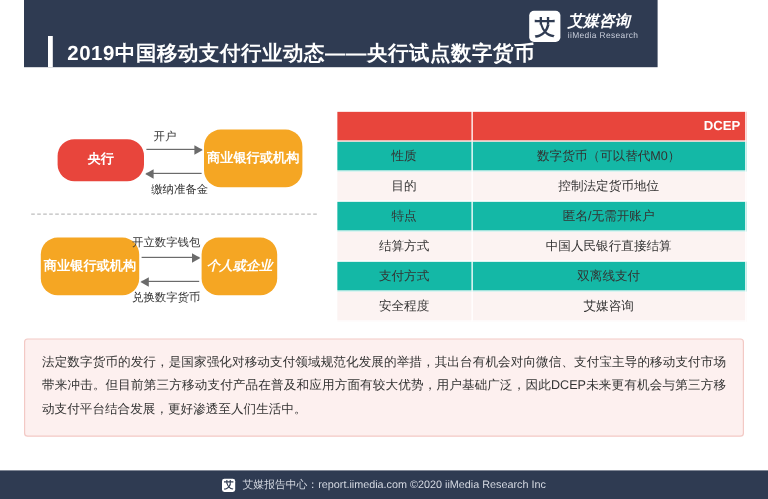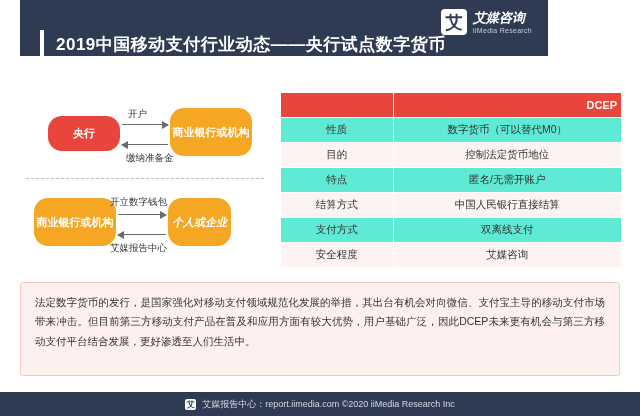--- a/index.html
+++ b/index.html
@@ -88,27 +88,27 @@
   .table-wrap { position: absolute; left: 280px; top: 92px; width: 342px; }
   table { border-collapse: collapse; width: 100%; font-size: 10.5px; color: #333; }
   th {
     background: #e8453c; color: #fff; font-size: 11px; font-weight: bold;
     padding: 6px 4px; text-align: right; border: 1px solid #fff;
   }
   th.blank { background: #e8453c; }
   td {
     padding: 5px 4px; text-align: center; border: 1px solid #ffffff;
   }
-  tr.odd td { background: #5eead4; }
+  tr.odd td { background: #14b8a6; }
   tr.even td { background: #fcf3f2; }
   td.label { width: 33%; }
 
   
   .note {
-    position: absolute; left: 20px; top: 282px; width: 600px; height: 94px;
+    position: absolute; left: 20px; top: 282px; width: 600px; height: 82px;
     background: #fdf0ef; border: 1px solid #f3c9c5; border-radius: 3px;
     padding: 10px 14px; font-size: 10.5px; line-height: 1.85; color: #333;
     text-align: justify;
   }
 
   
   .footer {
     position: absolute; left: 0; bottom: 0; width: 640px; height: 24px;
     background: #2f3b52; display: flex; align-items: center; justify-content: center;
     gap: 6px;
@@ -159,21 +159,21 @@
     </div>
 
     <div class="arrow a1"></div>
     <div class="arrow a2 left"></div>
     <div class="arrow a3"></div>
     <div class="arrow a4 left"></div>
 
     <div class="arrow-label l1">开户</div>
     <div class="arrow-label l2">缴纳准备金</div>
     <div class="arrow-label l3">开立数字钱包</div>
-    <div class="arrow-label l4">艾媒报告中心</div>
+    <div class="arrow-label l4">兑换数字货币</div>
 
     <div class="divider"></div>
   </div>
 
   <div class="table-wrap">
     <table>
       <thead>
         <tr>
           <th class="blank label"></th>
           <th>DCEP</th>

